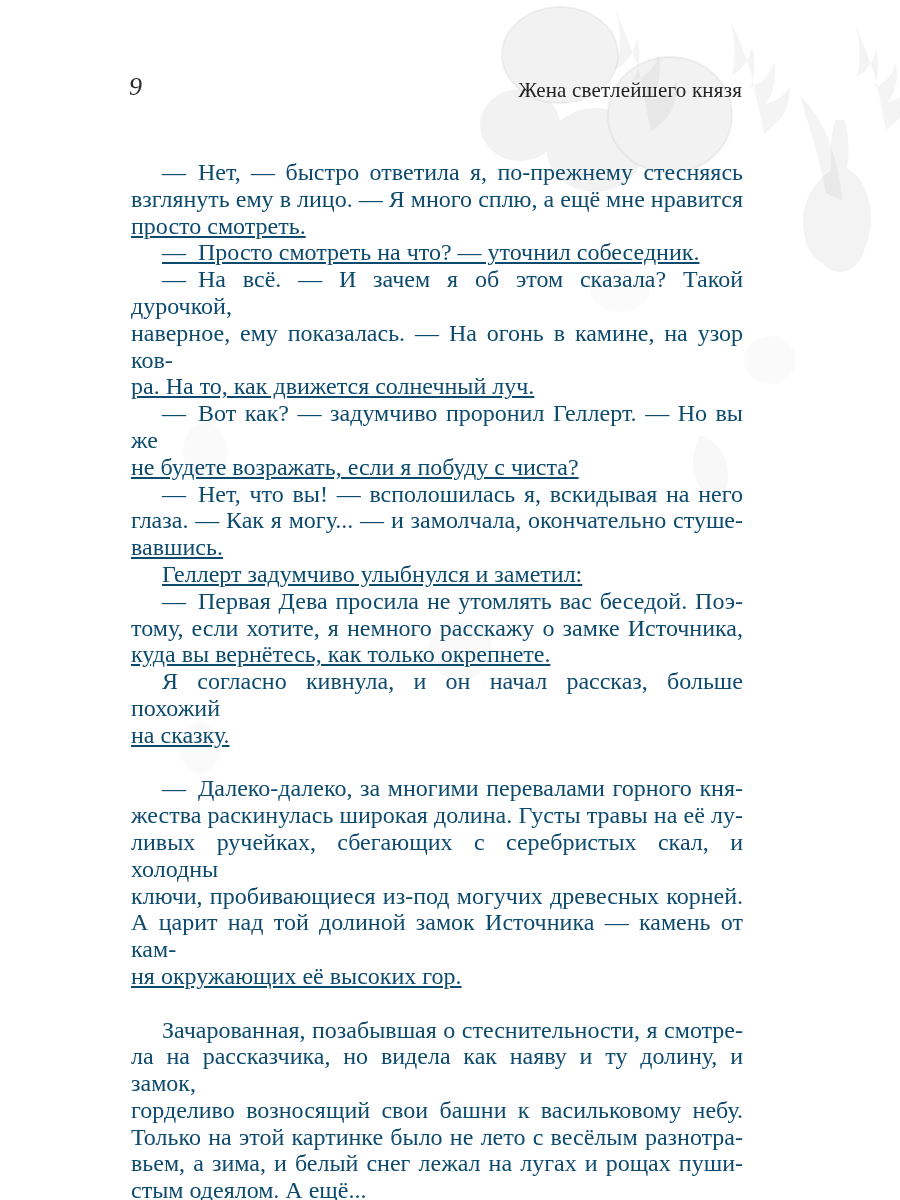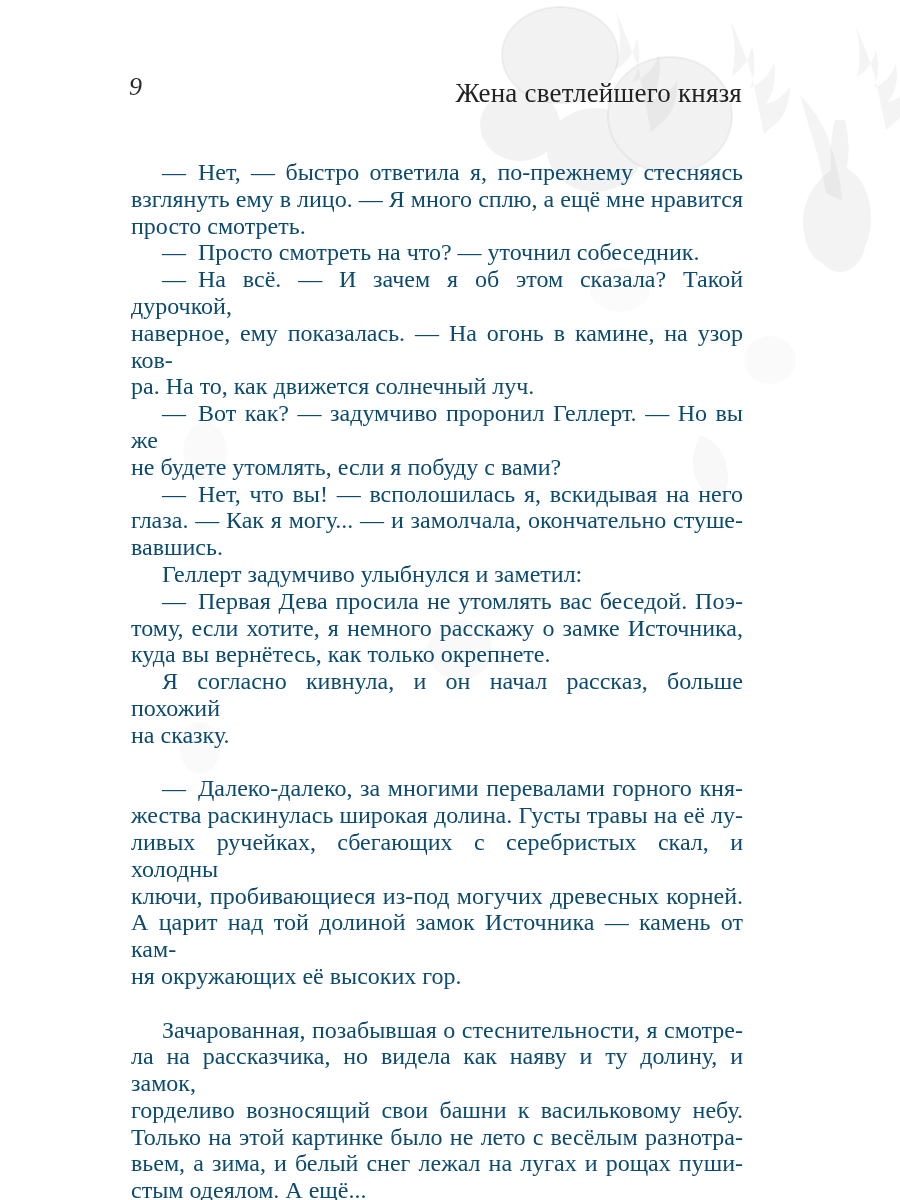--- a/index.html
+++ b/index.html
@@ -27,40 +27,40 @@
     left: 129px;
     top: 72px;
     font-style: italic;
     font-size: 26px;
     color: #2a2a2a;
   }
   .runtitle {
     position: absolute;
     right: 158px;
     top: 78px;
-    font-size: 27px;
+    font-size: 21px;
     color: #222222;
     letter-spacing: 0.2px;
   }
   .text-block {
     position: absolute;
     left: 131px;
     top: 159px;
     width: 612px;
     font-size: 24px;
     line-height: 26.8px;
     color: #0c4a6e;
   }
   .para { margin: 0; }
   .line {
     text-align: justify;
     text-align-last: justify;
   }
   .line.first { text-indent: 31px; }
-  .line.last  { text-align-last: left; }
+  .line.last  { text-align-last: left; text-decoration: underline; }
   .spacer { height: 26.8px; }
 </style>
 </head>
 <body>
 
 <div class="page">
 
   <svg class="watermark" width="900" height="1200" viewBox="0 0 900 1200" aria-hidden="true">
 
     <g fill="#8a8a8a" opacity="0.10">
@@ -110,21 +110,21 @@
       <div class="para">
         <div class="line first last">— Просто смотреть на что? — уточнил собеседник.</div>
       </div>
       <div class="para">
         <div class="line first">— На всё. — И зачем я об этом сказала? Такой дурочкой,</div>
         <div class="line">наверное, ему показалась. — На огонь в камине, на узор ков-</div>
         <div class="line last">ра. На то, как движется солнечный луч.</div>
       </div>
       <div class="para">
         <div class="line first">— Вот как? — задумчиво проронил Геллерт. — Но вы же</div>
-        <div class="line last">не будете утомлять, если я побуду с вами?</div>
+        <div class="line last">не будете возражать, если я побуду с чиста?</div>
       </div>
       <div class="para">
         <div class="line first">— Нет, что вы! — всполошилась я, вскидывая на него</div>
         <div class="line">глаза. — Как я могу... — и замолчала, окончательно стуше-</div>
         <div class="line last">вавшись.</div>
       </div>
       <div class="para">
         <div class="line first last">Геллерт задумчиво улыбнулся и заметил:</div>
       </div>
       <div class="para">

